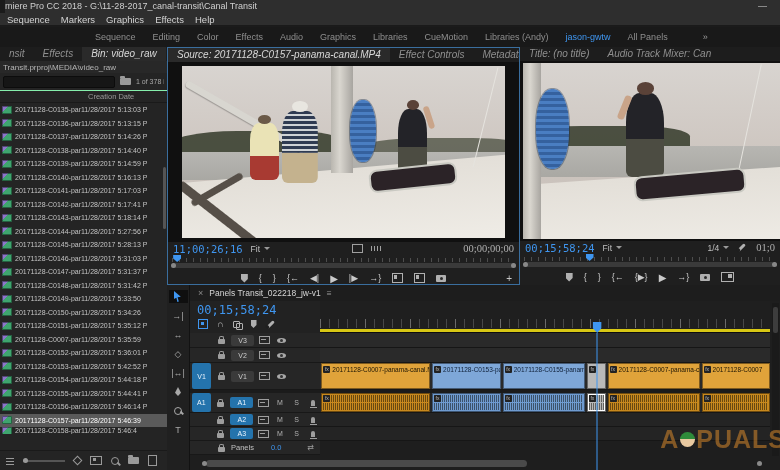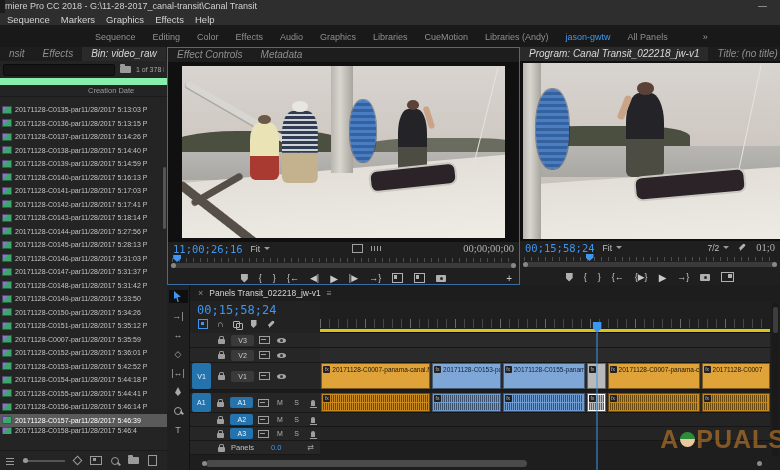--- a/index.html
+++ b/index.html
@@ -27,21 +27,21 @@
   .ptabs .ovf{margin-left:auto;padding:0 5px;line-height:14px;color:#9a9a9a;}
 
   
   .project{position:absolute;left:0;top:47px;width:167px;height:423px;background:#242424;overflow:hidden;}
   .proj-path{height:12px;font-size:8px;color:#b5b5b5;line-height:13px;padding-left:3px;white-space:nowrap;overflow:hidden;background:#282828;}
   .proj-search-row{height:17px;display:flex;align-items:center;gap:5px;padding:0 3px;}
   .proj-search{width:104px;height:10px;background:#161616;border:1px solid #0c0c0c;border-radius:2px;color:#ccc;font-size:8px;padding:0 3px;}
   .icon-folder{width:11px;height:7px;background:#9a9a9a;border-radius:1px;position:relative;flex-shrink:0;}
   .icon-folder::before{content:"";position:absolute;top:-2px;left:0;width:5px;height:2px;background:#9a9a9a;border-radius:1px 1px 0 0;}
   .proj-count{font-size:7px;color:#a8a8a8;white-space:nowrap;overflow:hidden;}
-  .proj-cols{height:11px;font-size:7.5px;color:#9a9a9a;border-top:7px solid #86efac;border-bottom:1px solid #1a1a1a;position:relative;}
+  .proj-cols{height:11px;font-size:7.5px;color:#9a9a9a;border-top:1px solid #86efac;border-bottom:1px solid #1a1a1a;position:relative;}
   .proj-cols .cdate{position:absolute;left:88px;top:1px;}
   .proj-rows{position:absolute;top:56px;bottom:20px;left:0;right:0;overflow:hidden;}
   .prow{height:13.5px;display:flex;align-items:center;font-size:7px;color:#c4c4c4;padding-left:2px;white-space:nowrap;}
   .prow.selected{background:#5a5a5a;color:#fff;}
   .prow.partial{height:7px;overflow:hidden;}
   .clip-icon{width:10px;height:8px;border-radius:1px;flex-shrink:0;margin-right:3px;
              background:linear-gradient(135deg,#8d76c9 0 35%,#3fa56f 35% 100%);box-shadow:inset 0 0 0 1px rgba(0,0,0,.4);}
   .pname{width:66px;overflow:hidden;flex-shrink:0;}
   .pdate{flex:1;overflow:hidden;}
   .proj-vscroll{position:absolute;right:1px;top:120px;width:3px;height:62px;background:#555;border-radius:2px;}
@@ -259,20 +259,21 @@
     <div class="ptabs">
 
         <span class="ptab"><span>nsit</span></span>
 
         <span class="ptab"><span>Effects</span></span>
 
         <span class="ptab active"><span>Bin: video_raw</span></span>
 
       <span class="ovf">»</span>
     </div>
+    <div class="proj-path">Transit.prproj\MEDIA\video_raw</div>
     <div class="proj-search-row">
       <input class="proj-search" style="">
       <span class="icon-folder"></span>
       <span class="proj-count">1 of 378 items s</span>
     </div>
     <div class="proj-cols">
       <span class="cdate">Creation Date</span>
     </div>
     <div class="proj-rows">
 
@@ -437,20 +438,21 @@
       <span class="icon-automate"></span>
       <span class="icon-find"></span>
       <span class="icon-folder"></span>
       <span class="icon-newitem"></span>
     </div>
   </div>
 
   <div class="srcgroup">
     <div class="ptabs">
 
+        <span class="ptab active"><span>Source: 20171128-C0157-panama-canal.MP4</span></span>
 
         <span class="ptab"><span>Effect Controls</span></span>
 
         <span class="ptab"><span>Metadata</span></span>
 
     </div>
     <div class="vidarea">
       <div class="scene" style="left:14px;right:14px;top:4px;bottom:4px;">
         <div class="sc trees" style="left:-5%;width:55%;top:38%;height:16%;"></div>
         <div class="sc trees" style="left:55%;width:50%;top:42%;height:10%;opacity:.7;"></div>
@@ -500,21 +502,20 @@
       <span class="icon-insert"></span>
       <span class="icon-insert"></span>
       <span class="icon-cam"></span>
       <span class="plusbtn">+</span>
     </div>
   </div>
 
   <div class="prggroup">
     <div class="ptabs">
 
-        <span class="ptab active"><span>Program: Canal Transit_022218_jw-v1</span></span>
 
         <span class="ptab"><span>Title: (no title)</span></span>
 
         <span class="ptab"><span>Audio Track Mixer: Can</span></span>
 
     </div>
     <div class="vidarea">
       <div class="scene" style="left:3px;right:0;top:2px;bottom:2px;">
         <div class="sc trees" style="left:-5%;width:70%;top:36%;height:15%;"></div>
         <div class="sc water" style="left:0;right:0;top:47%;height:18%;"></div>
@@ -528,21 +529,21 @@
         <div class="sc cockpit" style="left:43%;top:62%;width:42%;height:12%;transform:rotate(-5deg);"></div>
       </div>
     </div>
     <div class="mon-info">
       <span class="tc mono">00;15;58;24</span>
       <span class="dd">
           <span>Fit</span>
           <span class="chev"></span>
         </span>
       <span class="dd" style="margin-left:auto;">
-          <span>7/2</span>
+          <span>1/4</span>
           <span class="chev"></span>
         </span>
       <span class="icon-wrench"></span>
       <span class="tc dim mono" style="margin-left:2px;">01;0</span>
     </div>
     <div class="scrub">
       <span class="ph" style="left: 26%;"></span>
     </div>
     <div class="zoombar">
       <span class="bar"></span>

